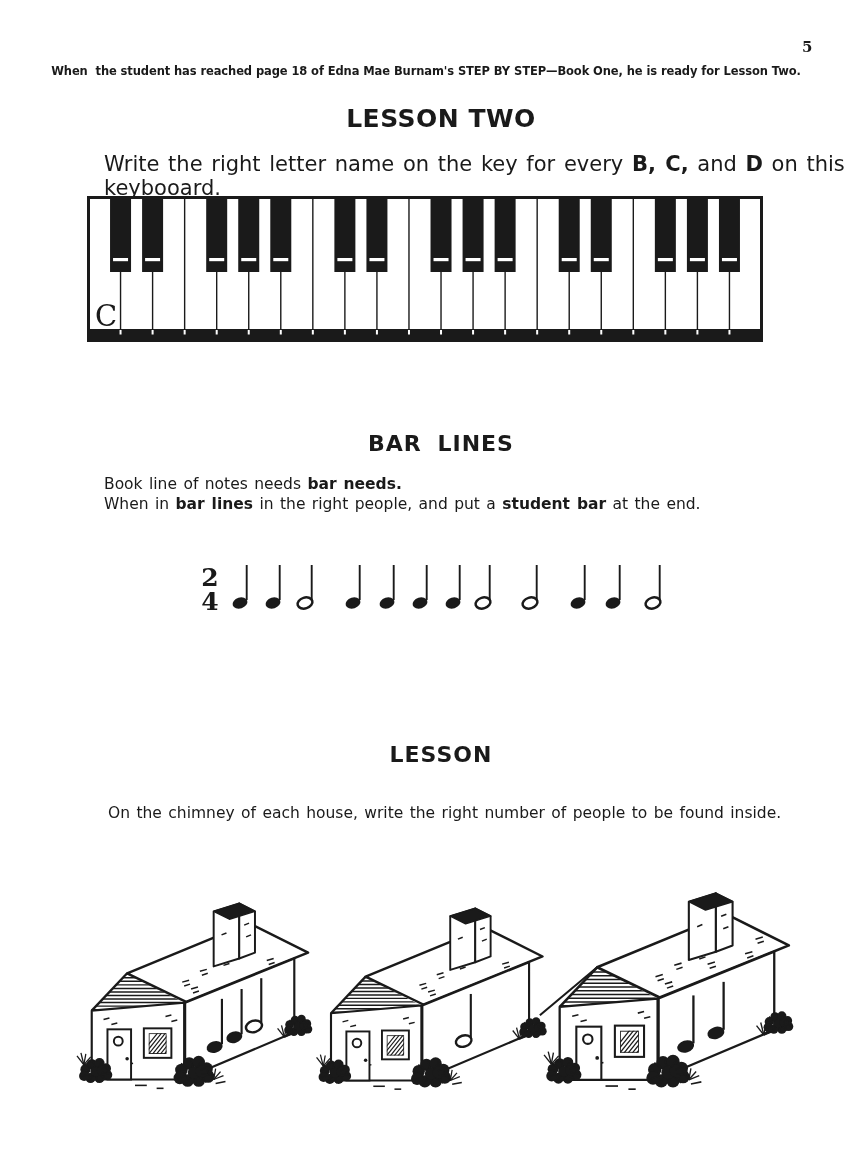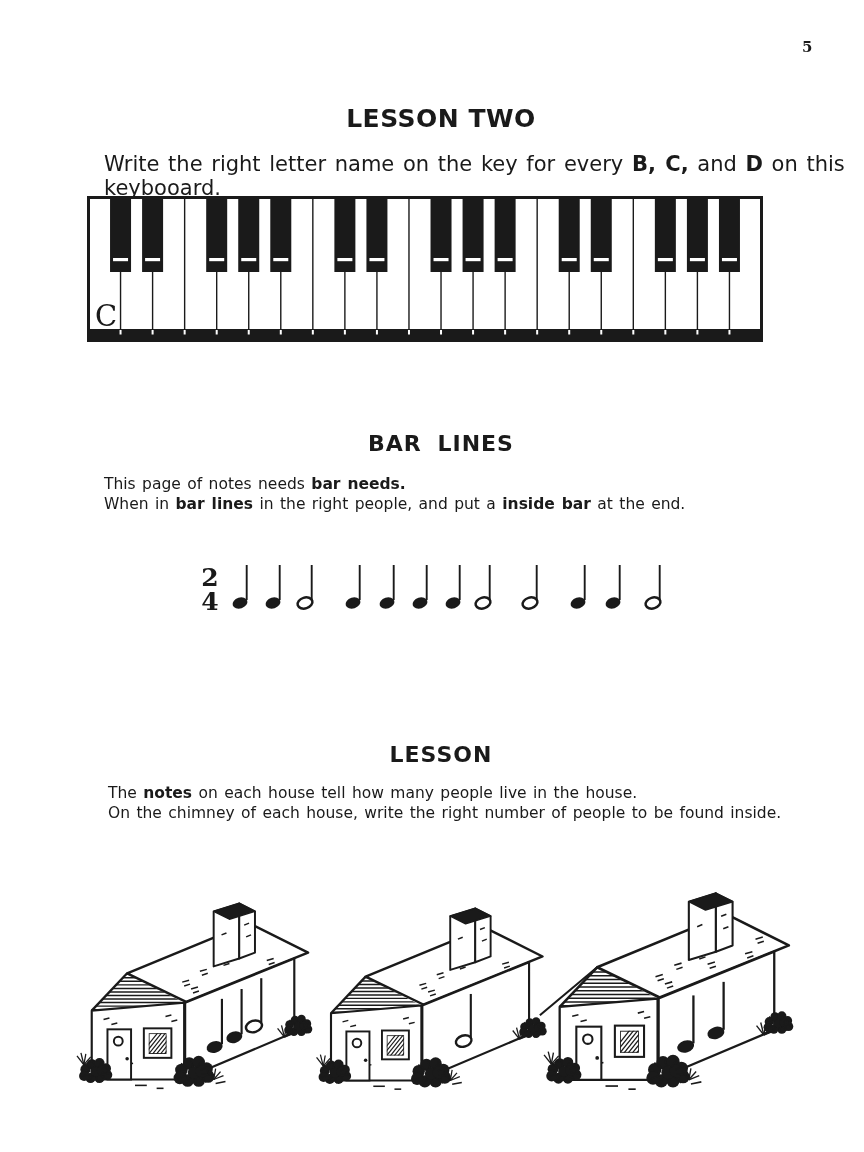--- a/index.html
+++ b/index.html
@@ -23,20 +23,21 @@
   .notesline{position:absolute;top:556px;left:192px;}
   .house1{position:absolute;top:872px;left:66px;}
   .house2{position:absolute;top:877px;left:306px;}
   .house3{position:absolute;top:860px;left:532px;}
 </style>
 </head>
 <body>
 
 <div class="page">
   <div class="pagenum">5</div>
+  <div class="headnote">When  the student has reached page 18 of Edna Mae Burnam's STEP BY STEP—Book One, he is ready for Lesson Two.</div>
   <h1 class="title">LESSON TWO</h1>
   <p class="instr"><span>Write the right letter name on the key for every </span><span class="b">B, C,</span><span> and </span><span class="b">D</span><span> on this keybooard.</span></p>
 
   <svg class="kb" width="676" height="146" viewBox="0 0 676 146">
       <rect x="1.5" y="1.5" width="673" height="143" fill="#fff" stroke="#1a1a1a" stroke-width="3"></rect>
       <line x1="33.54761904761905" y1="3" x2="33.54761904761905" y2="133" stroke="#1a1a1a" stroke-width="1.4"></line>
       <line x1="65.5952380952381" y1="3" x2="65.5952380952381" y2="133" stroke="#1a1a1a" stroke-width="1.4"></line>
       <line x1="97.64285714285715" y1="3" x2="97.64285714285715" y2="133" stroke="#1a1a1a" stroke-width="1.4"></line>
       <line x1="129.6904761904762" y1="3" x2="129.6904761904762" y2="133" stroke="#1a1a1a" stroke-width="1.4"></line>
       <line x1="161.73809523809524" y1="3" x2="161.73809523809524" y2="133" stroke="#1a1a1a" stroke-width="1.4"></line>
@@ -103,22 +104,22 @@
       <rect x="567.8571428571429" y="3" width="21" height="73" fill="#1a1a1a"></rect>
       <rect x="570.8571428571429" y="62" width="15" height="3.2" fill="#fff"></rect>
       <rect x="599.9047619047619" y="3" width="21" height="73" fill="#1a1a1a"></rect>
       <rect x="602.9047619047619" y="62" width="15" height="3.2" fill="#fff"></rect>
       <rect x="631.952380952381" y="3" width="21" height="73" fill="#1a1a1a"></rect>
       <rect x="634.952380952381" y="62" width="15" height="3.2" fill="#fff"></rect>
       <text x="8" y="130" font-size="29" fill="#1a1a1a" font-family="&quot;DejaVu Serif&quot;,serif">C</text>
     </svg>
 
   <h2 class="sect" id="bl-title">BAR LINES</h2>
-  <p class="body" style="top:459px;left:88px;"><span>This page of notes needs </span><span class="b">bar needs.</span></p>
-  <p class="body" style="top:479px;left:88px;"><span>When in </span><span class="b">bar lines</span><span> in the right people, and put a </span><span class="b">inside bar</span><span> at the end.</span></p>
+  <p class="body" style="top:459px;left:88px;"><span>Book line of notes needs </span><span class="b">bar needs.</span></p>
+  <p class="body" style="top:479px;left:88px;"><span>When in </span><span class="b">bar lines</span><span> in the right people, and put a </span><span class="b">student bar</span><span> at the end.</span></p>
 
   <svg class="notesline" width="480" height="64" viewBox="0 0 480 64">
       <text x="18" y="30" font-size="25" font-weight="bold" fill="#1a1a1a" text-anchor="middle" font-family="&quot;DejaVu Serif&quot;,serif">2</text>
       <text x="18" y="54" font-size="25" font-weight="bold" fill="#1a1a1a" text-anchor="middle" font-family="&quot;DejaVu Serif&quot;,serif">4</text>
       <line x1="54.7" y1="44" x2="54.7" y2="9" stroke="#1a1a1a" stroke-width="1.9"></line>
       <ellipse cx="48" cy="47" rx="7.6" ry="5.4" transform="rotate(-17 48 47)" fill="#1a1a1a"></ellipse>
       <line x1="87.69999999999999" y1="44" x2="87.69999999999999" y2="9" stroke="#1a1a1a" stroke-width="1.9"></line>
       <ellipse cx="81" cy="47" rx="7.6" ry="5.4" transform="rotate(-17 81 47)" fill="#1a1a1a"></ellipse>
       <line x1="119.69999999999999" y1="44" x2="119.69999999999999" y2="9" stroke="#1a1a1a" stroke-width="1.9"></line>
       <ellipse cx="113" cy="47" rx="7.6" ry="5.4" transform="rotate(-17 113 47)" fill="#fff" stroke="#1a1a1a" stroke-width="2.5"></ellipse>
@@ -136,21 +137,20 @@
       <ellipse cx="338" cy="47" rx="7.6" ry="5.4" transform="rotate(-17 338 47)" fill="#fff" stroke="#1a1a1a" stroke-width="2.5"></ellipse>
       <line x1="392.70000000000005" y1="44" x2="392.70000000000005" y2="9" stroke="#1a1a1a" stroke-width="1.9"></line>
       <ellipse cx="386" cy="47" rx="7.6" ry="5.4" transform="rotate(-17 386 47)" fill="#1a1a1a"></ellipse>
       <line x1="427.70000000000005" y1="44" x2="427.70000000000005" y2="9" stroke="#1a1a1a" stroke-width="1.9"></line>
       <ellipse cx="421" cy="47" rx="7.6" ry="5.4" transform="rotate(-17 421 47)" fill="#1a1a1a"></ellipse>
       <line x1="467.70000000000005" y1="44" x2="467.70000000000005" y2="9" stroke="#1a1a1a" stroke-width="1.9"></line>
       <ellipse cx="461" cy="47" rx="7.6" ry="5.4" transform="rotate(-17 461 47)" fill="#fff" stroke="#1a1a1a" stroke-width="2.5"></ellipse>
     </svg>
 
   <h2 class="sect" id="h-title">LESSON</h2>
-  <p class="body" style="top:768px;left:92px;"><span>The </span><span class="b">notes</span><span> on each house tell how many people live in the house.</span></p>
   <p class="body" style="top:788px;left:92px;"><span>On the chimney of each house, write the right number of people to be found inside.</span></p>
 
   <svg class="house1" width="256" height="236" viewBox="0 0 260 240">
       <clipPath id="gclip0">
         <polygon points="26,141 62,103 120,133"></polygon>
       </clipPath>
       <g clip-path="url(#gclip0)">
         <line x1="8" y1="104" x2="130" y2="104" stroke="#1a1a1a" stroke-width="1.5"></line>
         <line x1="8" y1="107.6" x2="130" y2="107.6" stroke="#1a1a1a" stroke-width="1.5"></line>
         <line x1="8" y1="111.19999999999999" x2="130" y2="111.19999999999999" stroke="#1a1a1a" stroke-width="1.5"></line>

